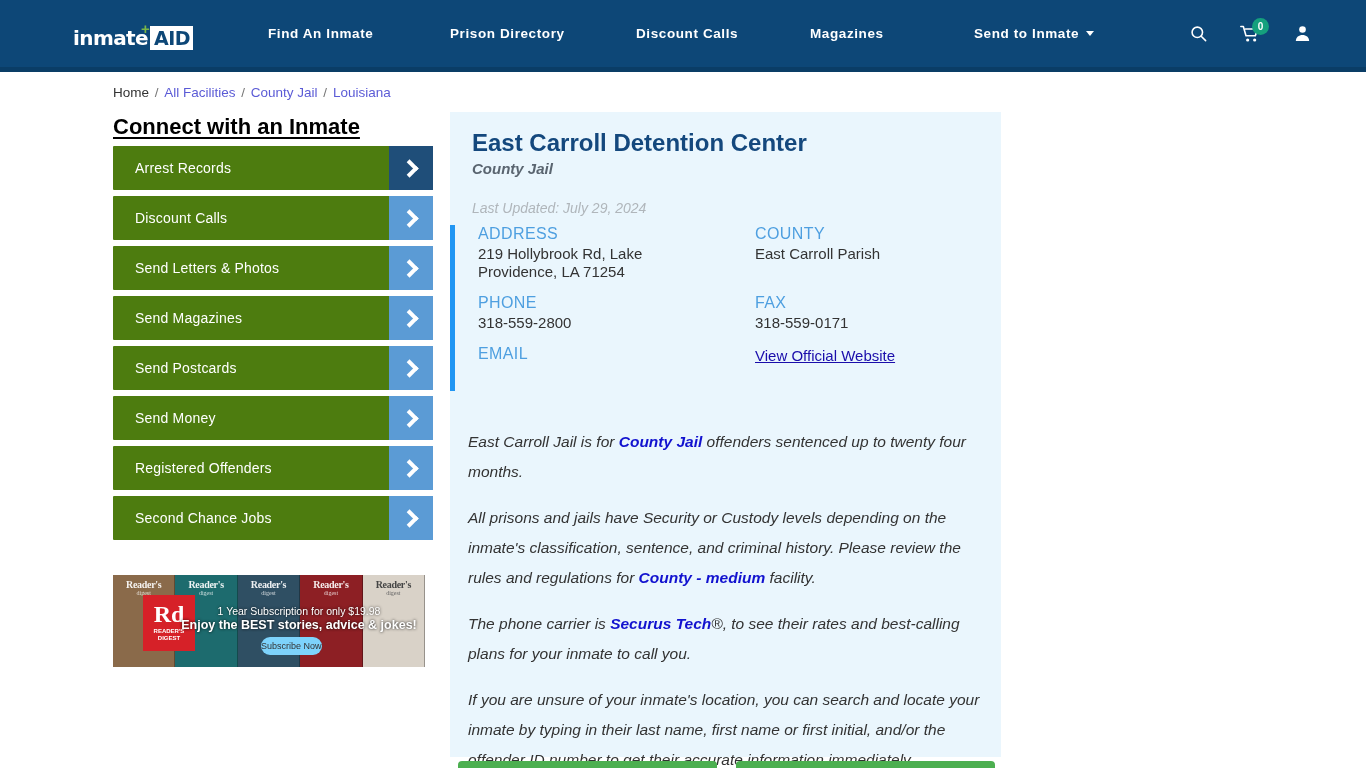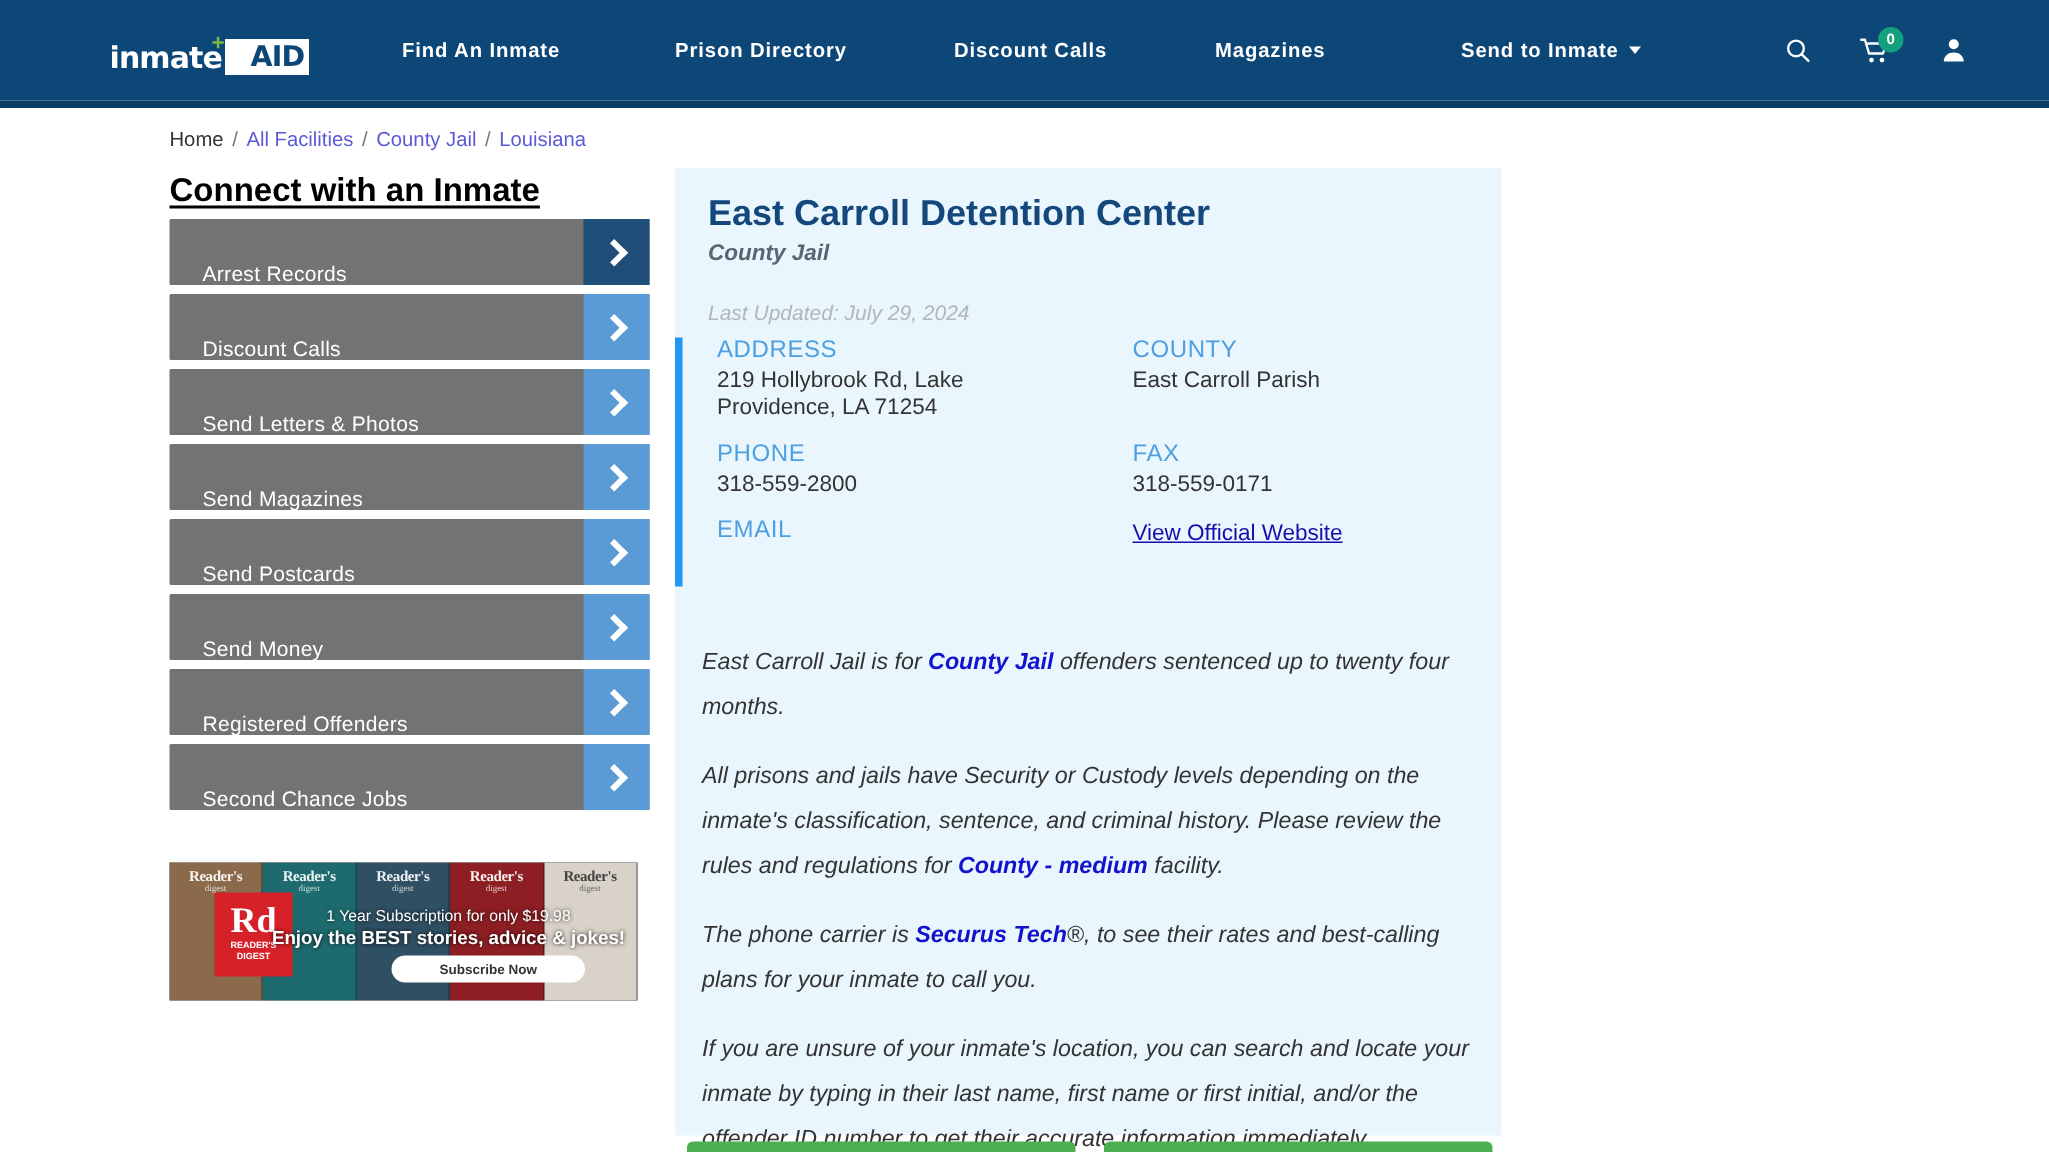--- a/index.html
+++ b/index.html
@@ -30,21 +30,21 @@
   .logo-inmate {
     color: #ffffff; font-weight: bold; font-size: 20px;
     letter-spacing: -0.6px; font-family: "DejaVu Sans", sans-serif;
   }
   .logo-plus {
     position: absolute; left: 68px; top: -5px;
     color: #7ab648; font-size: 15px; font-weight: bold; line-height: 1;
   }
   .logo-aid {
     background: #ffffff; color: #0d4777; font-weight: bold;
-    font-size: 19px; padding: 1px 3px 1px 17px; margin-left: 2px;
+    font-size: 19px; padding: 1px 3px 1px 4px; margin-left: 2px;
     letter-spacing: -0.5px; font-family: "DejaVu Sans", sans-serif;
   }
   .nav-links {
     position: absolute; left: 268px; top: 0; height: 67px;
     display: flex; align-items: center;
   }
   .nav-link {
     color: #ffffff; font-size: 13.5px; font-weight: bold;
     letter-spacing: 0.6px; text-decoration: none; cursor: pointer;
     white-space: nowrap;
@@ -90,21 +90,21 @@
     font-size: 22px; font-weight: bold; color: #000000;
     text-decoration: underline; text-underline-offset: 3px;
     white-space: nowrap;
   }
   .side-list {
     position: absolute; left: 113px; top: 146px;
     width: 320px;
   }
   .side-btn {
     position: relative; height: 44px; margin-bottom: 6px;
-    background: #737373; display: flex; align-items: flex-end;
+    background: #4d7c0f; display: flex; align-items: center;
     cursor: pointer; border-radius: 1px;
   }
   .side-btn-label {
     color: #ffffff; font-size: 14px; padding-left: 22px;
     letter-spacing: 0.2px;
   }
   .side-chev {
     position: absolute; right: 0; top: 0;
     width: 44px; height: 44px; background: #5b9bd5;
     display: flex; align-items: center; justify-content: center;
@@ -156,22 +156,22 @@
     color: #ffffff; font-size: 10.5px; text-align: center;
     text-shadow: 0 0 3px rgba(0,0,0,.8);
   }
   .ad-line2 {
     position: absolute; left: 66px; top: 43px; width: 240px;
     color: #ffffff; font-size: 12.5px; font-weight: bold;
     text-align: center; text-shadow: 0 0 3px rgba(0,0,0,.9);
   }
   .ad-cta {
     position: absolute; left: 148px; top: 62px;
-    background: #ffffff; color: #333; font-size: 9px; font-weight: bold;
-    padding: 4px 32px; border-radius: 11px; white-space: nowrap;
+    background: #7dd3fc; color: #333; font-size: 9px; font-weight: normal;
+    padding: 4px 0; border-radius: 11px; white-space: nowrap;
     cursor: pointer;
   }
 
   
   .card {
     position: absolute; left: 450px; top: 112px;
     width: 551px; height: 645px;
     background: #eaf6fd;
   }
   .card-title {

